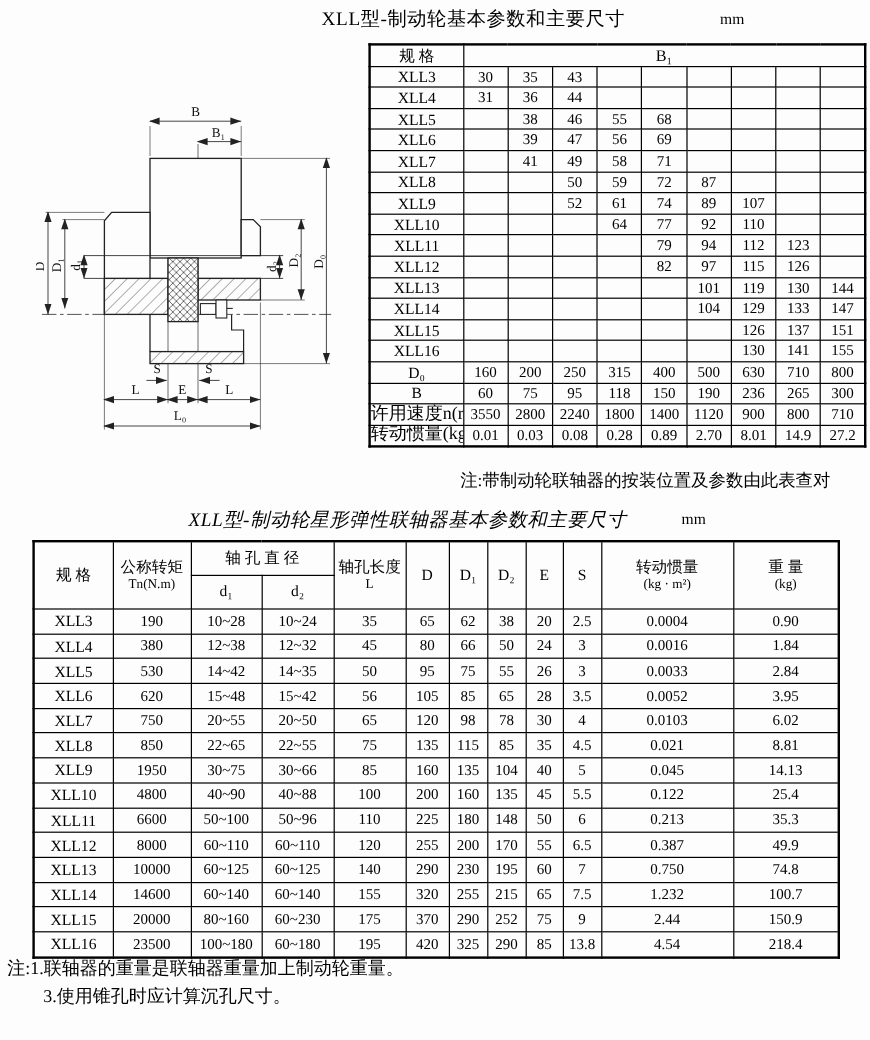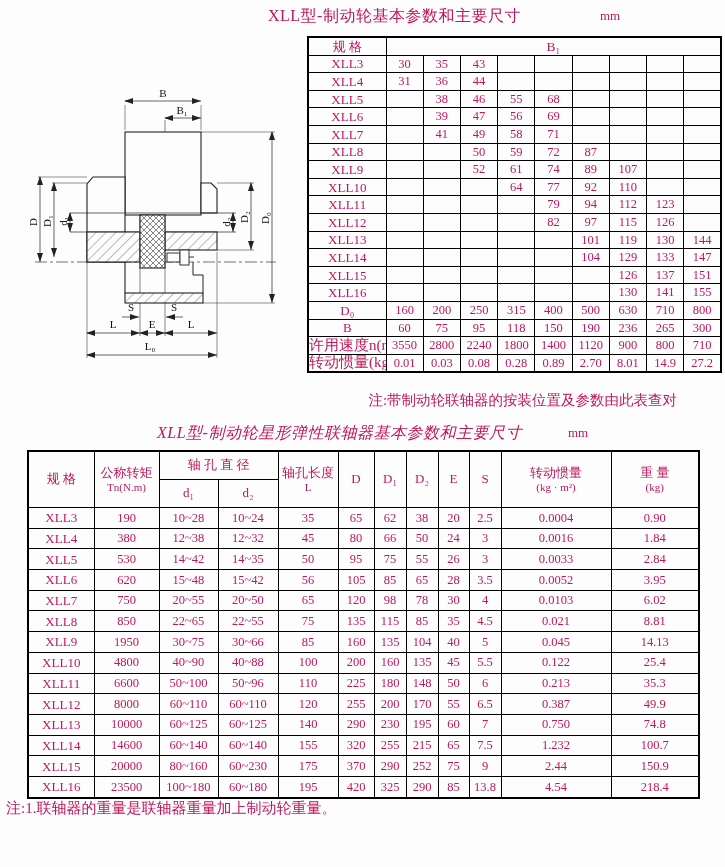--- a/index.html
+++ b/index.html
@@ -1,18 +1,18 @@
 <!DOCTYPE html>
 <html><head>
 <meta charset="utf-8">
 <style>
   html,body{margin:0;padding:0;background:#e8e8e8;}
   .page{
     position:relative; width:725px; height:867px; background:#fdfdfd;
-    font-family:"Liberation Serif","DejaVu Serif",serif; color:#be185d;
+    font-family:"Liberation Serif","DejaVu Serif",serif; color:#000000;
     overflow:hidden; margin:0 auto;
   }
   .abs{position:absolute;}
   .title{font-size:16px; letter-spacing:.5px; white-space:nowrap; font-weight:500;}
   .unit{font-size:13px;}
   table{border-collapse:collapse; table-layout:fixed; background:#fdfdfd;}
   table, td{border:1px solid #000;}
   table{border-width:2px;}
   td{padding:0; text-align:center; vertical-align:middle; font-size:12.5px; overflow:hidden; white-space:nowrap;}
   
@@ -365,21 +365,21 @@
           <td>0.28</td>
           <td>0.89</td>
           <td>2.70</td>
           <td>8.01</td>
           <td>14.9</td>
           <td>27.2</td>
         </tr>
       </tbody>
   </table>
 
-  <div class="abs note1" style="right:48px; top:391px;">注:带制动轮联轴器的按装位置及参数由此表查对</div>
+  <div class="abs note1" style="right:33px; top:391px;">注:带制动轮联轴器的按装位置及参数由此表查对</div>
 
   <div class="abs title" style="left:157px; top:423px;font-style:italic;">XLL型-制动轮星形弹性联轴器基本参数和主要尺寸</div>
   <div class="abs unit" style="left:568px; top:425px;">mm</div>
 
   <table class="abs t2" style="left:27px; top:450px;">
     <colgroup>
       <col style="width:66px;">
         <col style="width:65px;">
         <col style="width:59px;">
         <col style="width:60px;">
@@ -618,15 +618,16 @@
           <td>85</td>
           <td>13.8</td>
           <td>4.54</td>
           <td>218.4</td>
         </tr>
       </tbody>
   </table>
 
   <div class="abs notes" style="left:6px; top:797px;">
     <div>注:1.联轴器的重量是联轴器重量加上制动轮重量。</div>
+    <div class="ind">3.使用锥孔时应计算沉孔尺寸。</div>
   </div>
 
 </div>
 
 </body></html>

